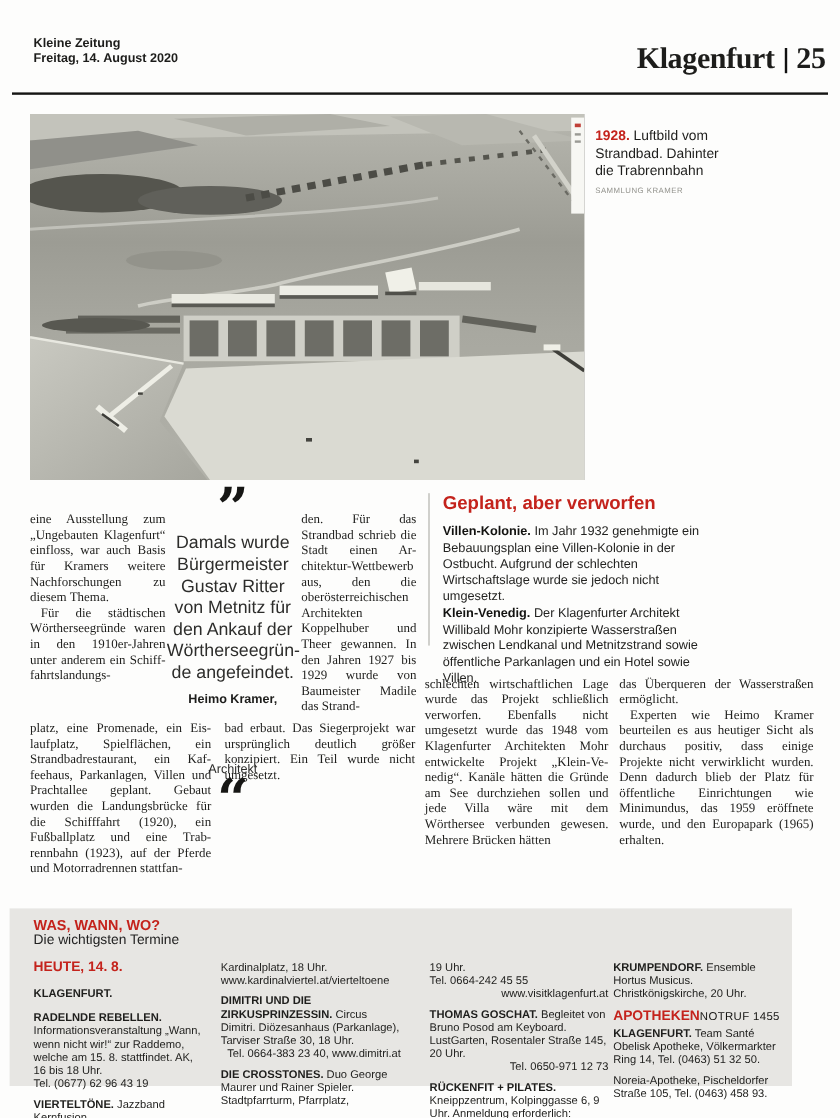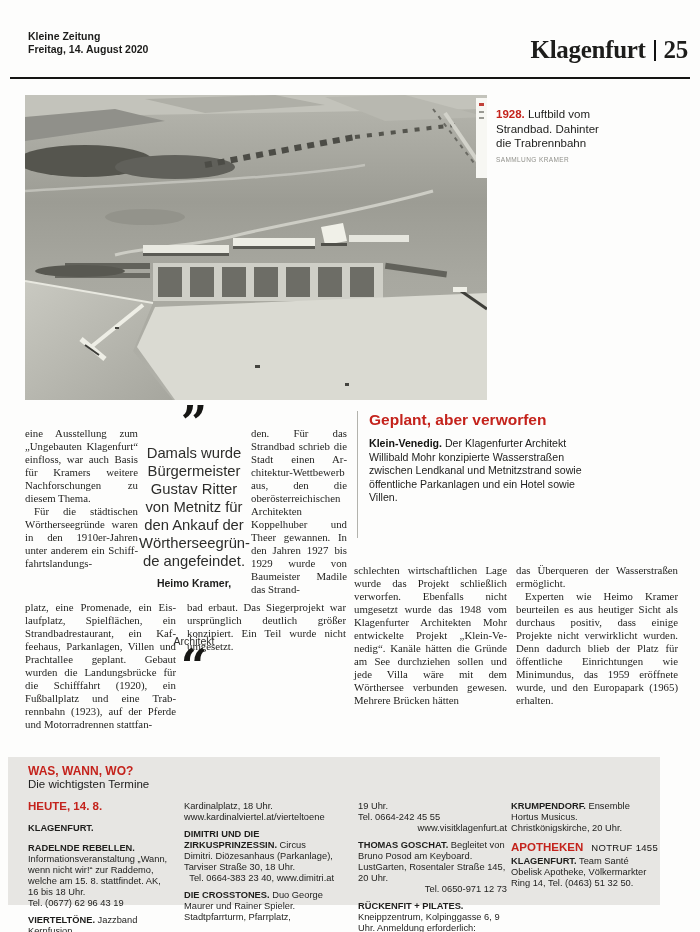--- a/index.html
+++ b/index.html
@@ -53,21 +53,21 @@
   .f-col1{left:28px;width:153px;}
   .f-col2{left:184px;width:150px;}
   .f-col3{left:358px;width:149px;}
   .f-col4{left:511px;width:147px;}
   .f-heute{font-size:11.5px;font-weight:700;color:var(--accent-red);margin-bottom:11px;}
   .f-city{font-weight:700;margin-bottom:9px;}
   .f-item{margin-bottom:6px;hyphens:manual;-webkit-hyphens:manual;}
   .f-lead{font-weight:700;text-align:right;}
   .f-flex{display:flex;justify-content:space-between;flex-direction:column;}
   .f-right{text-align:right;}
-  .apo-row{display:flex;justify-content:space-between;align-items:baseline;margin:8px 0 3px 0;}
+  .apo-row{display:flex;align-items:baseline;margin:8px 0 3px 0;}
   .apo-title{font-size:11.5px;font-weight:700;color:var(--accent-red);}
   .apo-notruf{font-size:9.5px;font-weight:400;letter-spacing:.3px;color:#141412;}
 </style>
 </head>
 <body>
 
 <div class="page">
 
   <div class="masthead">
     <div>Kleine Zeitung</div>
@@ -170,20 +170,21 @@
     <p>platz, eine Promenade, ein Eis­laufplatz, Spielflächen, ein Strandbadrestaurant, ein Kaf­feehaus, Parkanlagen, Villen und Prachtallee geplant. Gebaut wurden die Landungsbrücke für die Schifffahrt (1920), ein Fußballplatz und eine Trab­rennbahn (1923), auf der Pferde und Motorradrennen stattfan-</p>
   </div>
 
   <div class="ser col2b">
     <p>bad erbaut. Das Siegerprojekt war ursprünglich deutlich grö­ßer konzipiert. Ein Teil wurde nicht umgesetzt.</p>
   </div>
 
   <div class="vdivider"></div>
   <div class="sidebox-title">Geplant, aber verworfen</div>
   <div class="sidebox-body">
+    <p><b>Villen-Kolonie.</b><span> Im Jahr 1932 genehmigte ein Be­bauungsplan eine Villen-Kolonie in der Ostbucht. Aufgrund der schlechten Wirtschaftslage wurde sie jedoch nicht umgesetzt.</span></p>
     <p><b>Klein-Venedig.</b><span> Der Klagenfurter Architekt Willi­bald Mohr konzipierte Wasserstraßen zwischen Lendkanal und Metnitzstrand sowie öffentliche Parkanlagen und ein Hotel sowie Villen.</span></p>
   </div>
 
   <div class="ser col4">
     <p>schlechten wirtschaftlichen Lage wurde das Projekt schließ­lich verworfen. Ebenfalls nicht umgesetzt wurde das 1948 vom Klagenfurter Architekten Mohr entwickelte Projekt „Klein-Ve­nedig“. Kanäle hätten die Grün­de am See durchziehen sollen und jede Villa wäre mit dem Wörthersee verbunden gewe­sen. Mehrere Brücken hätten</p>
   </div>
 
   <div class="ser col5">
     <p>das Überqueren der Wasser­straßen ermöglicht.</p>
     <p>Experten wie Heimo Kramer beurteilen es aus heutiger Sicht als durchaus positiv, dass einige Projekte nicht verwirklicht wurden. Denn dadurch blieb der Platz für öffentliche Ein­richtungen wie Minimundus, das 1959 eröffnete wurde, und den Europapark (1965) erhalten.</p>
@@ -244,15 +245,16 @@
     <div class="f-item">
       <span class="f-lead">KRUMPENDORF.</span><span> Ensemble Hortus Musicus. Christkönigskirche, 20 Uhr.</span>
     </div>
     <div class="apo-row">
       <span class="apo-title">APOTHEKEN</span>
       <span class="apo-notruf">NOTRUF 1455</span>
     </div>
     <div class="f-item">
       <span class="f-lead">KLAGENFURT.</span><span> Team Santé Obelisk Apotheke, Völkermarkter Ring 14, Tel. (0463) 51 32 50.</span>
     </div>
+    <div class="f-item">Noreia-Apotheke, Pischeldorfer Straße 105, Tel. (0463) 458 93.</div>
   </div>
 
 </div>
 
 </body></html>

